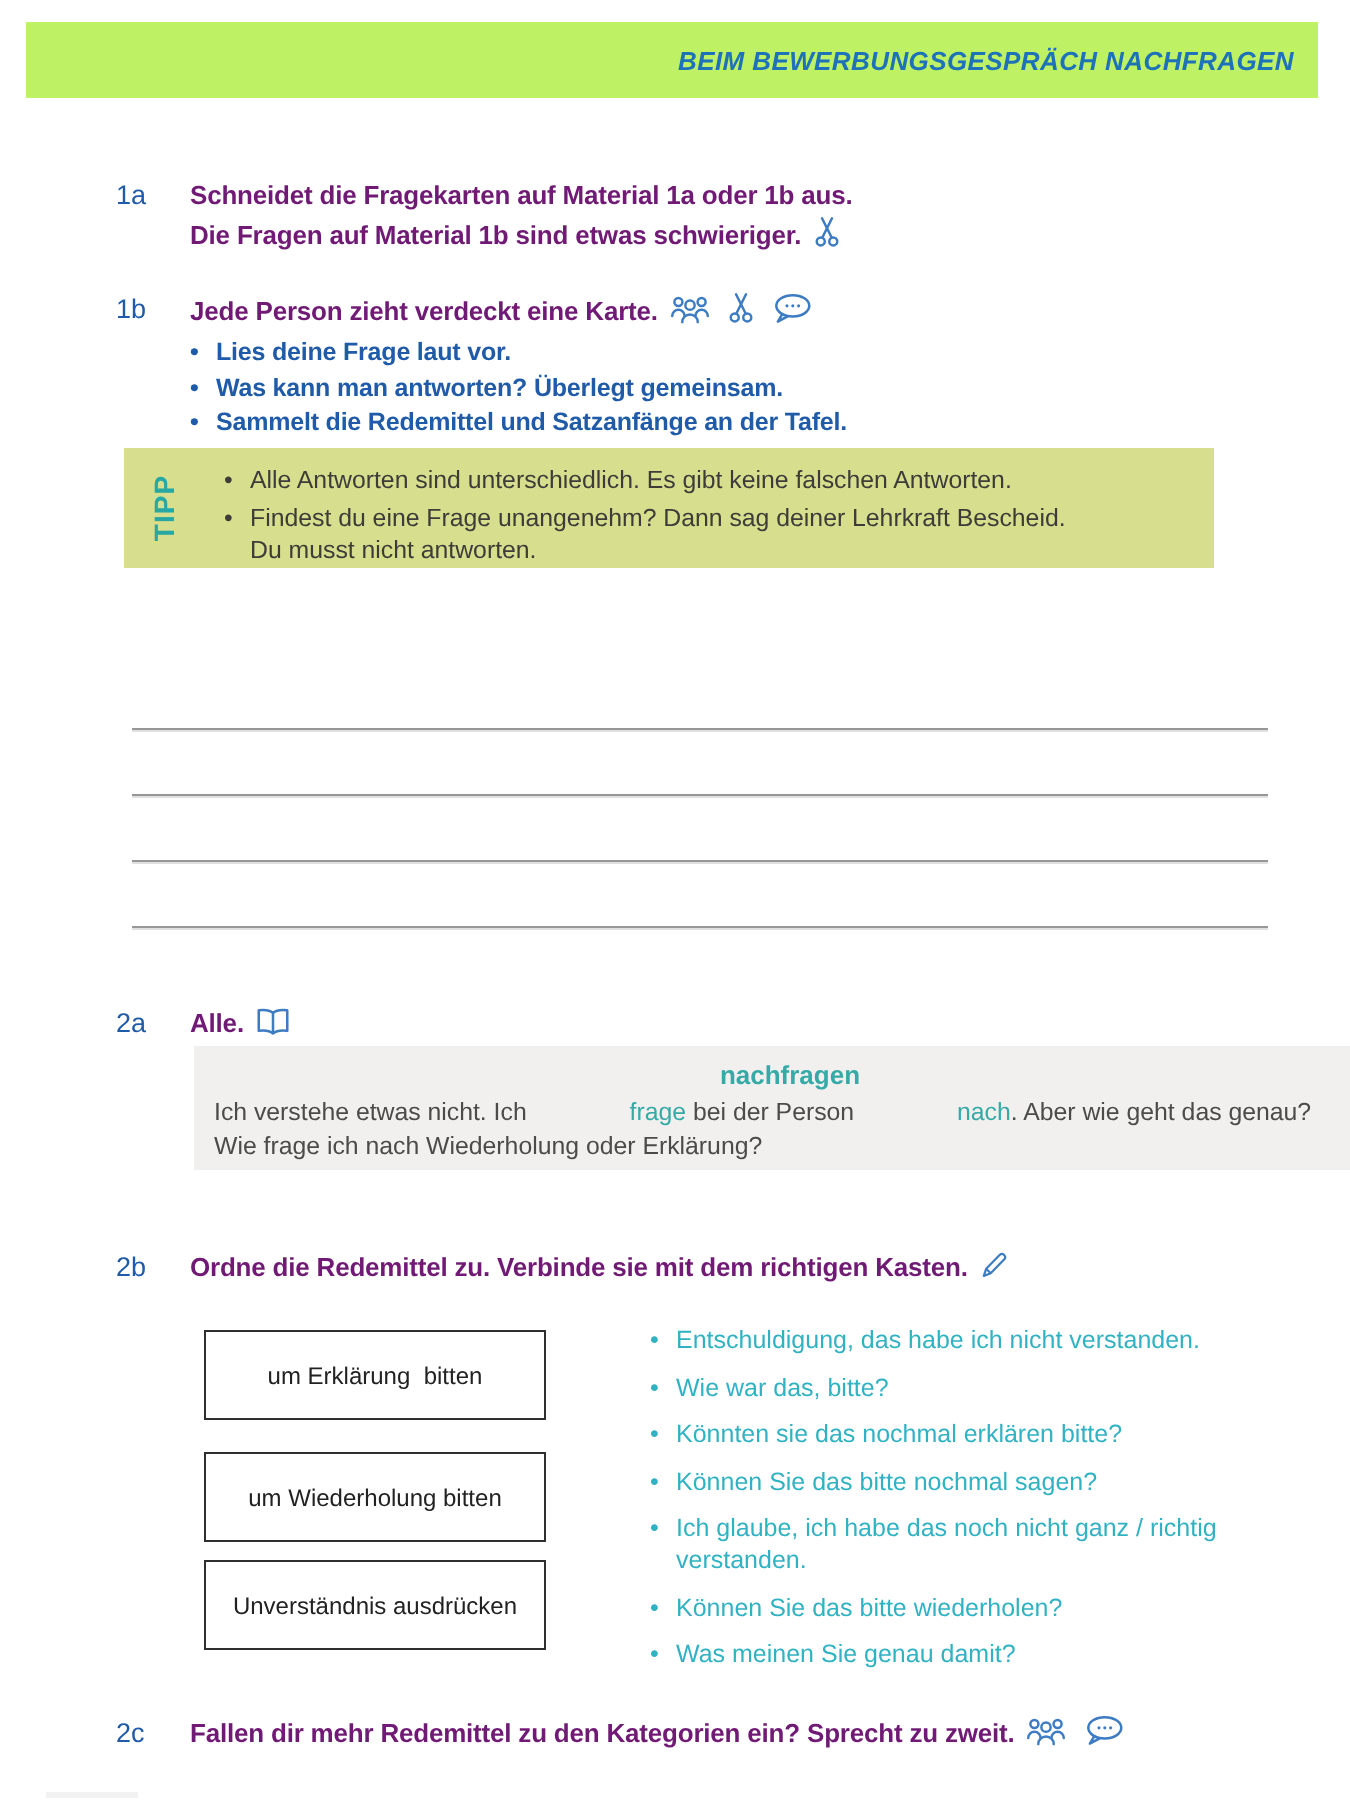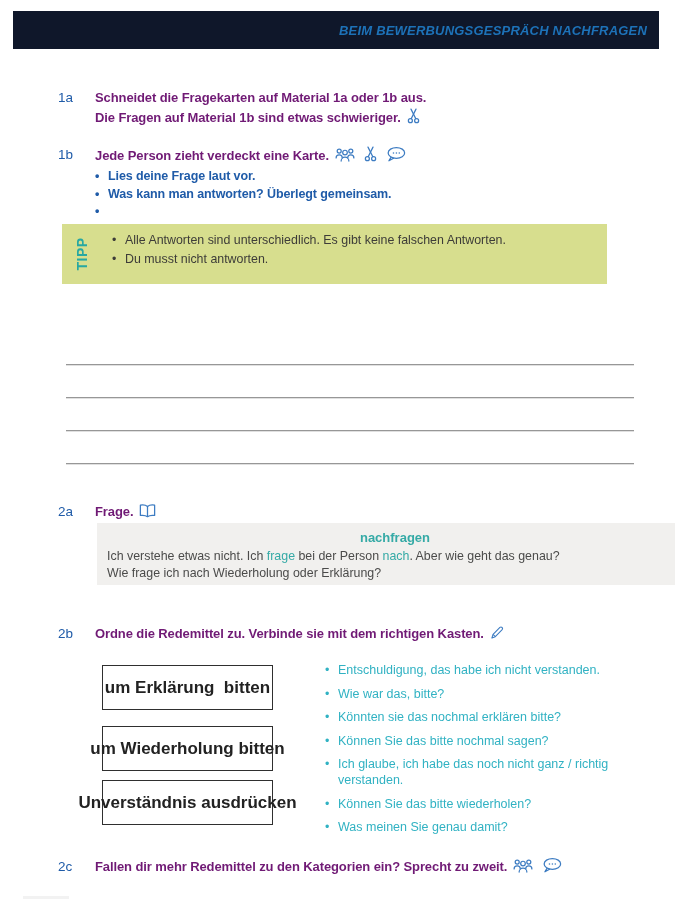--- a/index.html
+++ b/index.html
@@ -8,21 +8,21 @@
     position: relative;
     width: 675px; height: 900px;
     background: #ffffff;
     font-family: "Liberation Sans", sans-serif;
     overflow: hidden;
   }
   
   .topbar {
     position: absolute; left: 13px; top: 11px;
     width: 646px; height: 38px;
-    background: #0f172a;
+    background: #bef264;
     display: flex; align-items: center; justify-content: flex-end;
     padding-right: 12px;
     text-align: right;
   }
   .topbar .title {
     color: #1d72b8; font-weight: bold; font-style: italic;
     font-size: 13px; letter-spacing: 0.2px;
   }
   
   .task { position: absolute; left: 58px; width: 582px; display: flex; }
@@ -76,29 +76,29 @@
     background: #f1f0ee;
     padding: 7px 14px 0 10px;
   }
   .graybox .gtitle {
     text-align: center; color: #35aaa6; font-weight: bold;
     font-size: 13px; margin-bottom: 3px;
   }
   .graybox .gtext {
     color: #4b4b4a; font-size: 12.4px; line-height: 16.5px;
   }
-  .graybox .teal { color: #35aaa6; }
+  .graybox .teal { color: #35aaa6; margin-left: 48px; }
   
   .cat-box {
     position: absolute; left: 102px; width: 171px; height: 45px;
     border: 1.5px solid #2f2f2f; background: #ffffff;
     display: flex; align-items: center; justify-content: center;
   }
   .cat-box span {
-    color: #222222; font-weight: bold; font-size: 17px; white-space: pre;
+    color: #222222; font-weight: normal; font-size: 12px; white-space: pre;
   }
   .phrase-list { position: absolute; left: 325px; top: 662px; width: 320px; }
   .phrase {
     display: flex; color: #31b2c3;
     font-size: 12.5px; line-height: 16px; margin-bottom: 7.5px;
   }
   .phrase .bullet { width: 13px; flex-shrink: 0; }
   
   .footer-frag {
     position: absolute; left: 23px; top: 896px;
@@ -167,52 +167,54 @@
         <div class="bitem">
             <span class="bullet">•</span>
             <span>Lies deine Frage laut vor.</span>
           </div>
         <div class="bitem">
             <span class="bullet">•</span>
             <span>Was kann man antworten? Überlegt gemeinsam.</span>
           </div>
         <div class="bitem">
             <span class="bullet">•</span>
+            <span>Sammelt die Redemittel und Satzanfänge an der Tafel.</span>
           </div>
       </div>
     </div>
   </div>
 
   <div class="tippbox">
     <span class="tipp-label">TIPP</span>
     <div class="tipp-content">
       <div class="tipp-item">
         <span class="bullet">•</span>
         <span>Alle Antworten sind unterschiedlich. Es gibt keine falschen Antworten.</span>
       </div>
       <div class="tipp-item">
         <span class="bullet">•</span>
         <span>
+          <span class="tline">Findest du eine Frage unangenehm? Dann sag deiner Lehrkraft Bescheid.</span>
           <span class="tline">Du musst nicht antworten.</span>
         </span>
       </div>
     </div>
   </div>
 
 
   <div class="wline" style="top:364px"></div>
   <div class="wline" style="top:397px"></div>
   <div class="wline" style="top:430px"></div>
   <div class="wline" style="top:463px"></div>
 
   <div class="task" style="top:502px">
     <span class="tnum">2a</span>
     <div class="tbody">
       <div class="hline">
-        <span>Frage.</span><svg class="icon" width="19" height="16" viewBox="0 0 24 20">
+        <span>Alle.</span><svg class="icon" width="19" height="16" viewBox="0 0 24 20">
             <g fill="none" stroke="#3d7cc2" stroke-width="1.6" stroke-linejoin="round">
               <path d="M12 4.2 C10 2.6 6.5 2.1 3 2.6 V15.6 C6.5 15.1 10 15.6 12 17.2 C14 15.6 17.5 15.1 21 15.6 V2.6 C17.5 2.1 14 2.6 12 4.2 Z"></path>
               <line x1="12" y1="4.2" x2="12" y2="17.2"></line>
             </g>
           </svg>
       </div>
     </div>
   </div>
 
   <div class="graybox">

